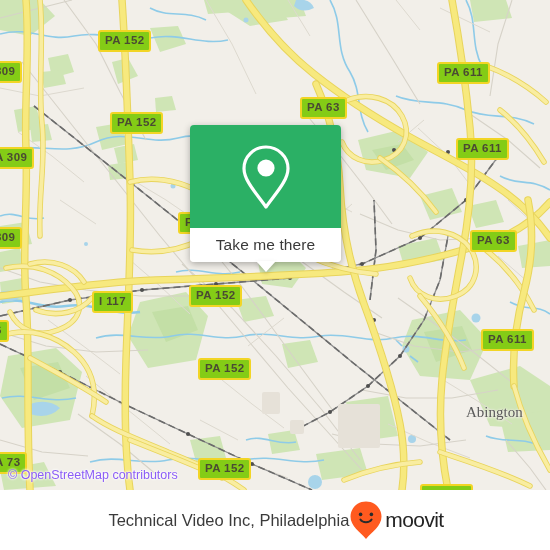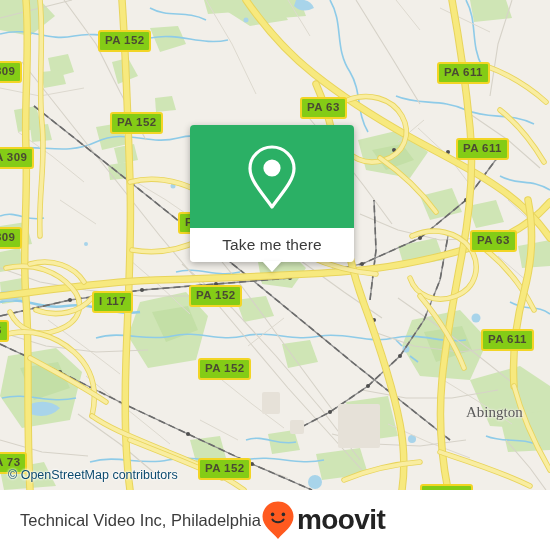--- a/index.html
+++ b/index.html
@@ -51,32 +51,32 @@
     white-space: nowrap;
     text-shadow: 0 0 3px #f2efe9, 0 0 2px #f2efe9, 1px 1px 2px #f2efe9;
   }
 
   
   #attribution {
     position: absolute;
     left: 8px;
     bottom: 8px;
     font-size: 12.5px;
-    color: #0c4a6e;
+    color: #8b5cf6;
     font-family: "Liberation Sans", sans-serif;
     text-shadow: 0 0 3px #fff, 0 0 3px #fff, 0 0 2px #fff;
     white-space: nowrap;
   }
 
   
   #popup-card {
     position: absolute;
     left: 190px;
     top: 125px;
-    width: 164px;
+    width: 151px;
     border-radius: 4px;
     box-shadow: 0 2px 7px rgba(0,0,0,.30);
     overflow: visible;
     z-index: 20;
   }
   #popup-head {
     background: #2bb065;
     height: 103px;
     border-radius: 4px 4px 0 0;
     display: flex;
@@ -113,40 +113,40 @@
   
   #footer {
     position: absolute;
     left: 0;
     top: 490px;
     width: 550px;
     height: 60px;
     background: #ffffff;
     display: flex;
     align-items: center;
-    justify-content: flex-start;
+    justify-content: center;
     box-sizing: border-box;
     padding: 0 18px 0 20px;
   }
   #footer-title {
     font-size: 16.5px;
     color: #3b3b3b;
     font-family: "Liberation Sans", sans-serif;
     white-space: nowrap;
   }
   #moovit-logo {
     display: flex;
     align-items: center;
     gap: 2px;
   }
   #moovit-word {
-    font-size: 28px;
+    font-size: 21px;
     color: #232323;
     font-family: "Liberation Sans", sans-serif;
-    font-weight: bold;
+    font-weight: normal;
     letter-spacing: -.6px;
     line-height: 30px;
   }
 </style>
 </head>
 <body>
 
 <div id="map-area">
 
   <svg id="map-svg" width="550" height="490" viewBox="0 0 550 490">

